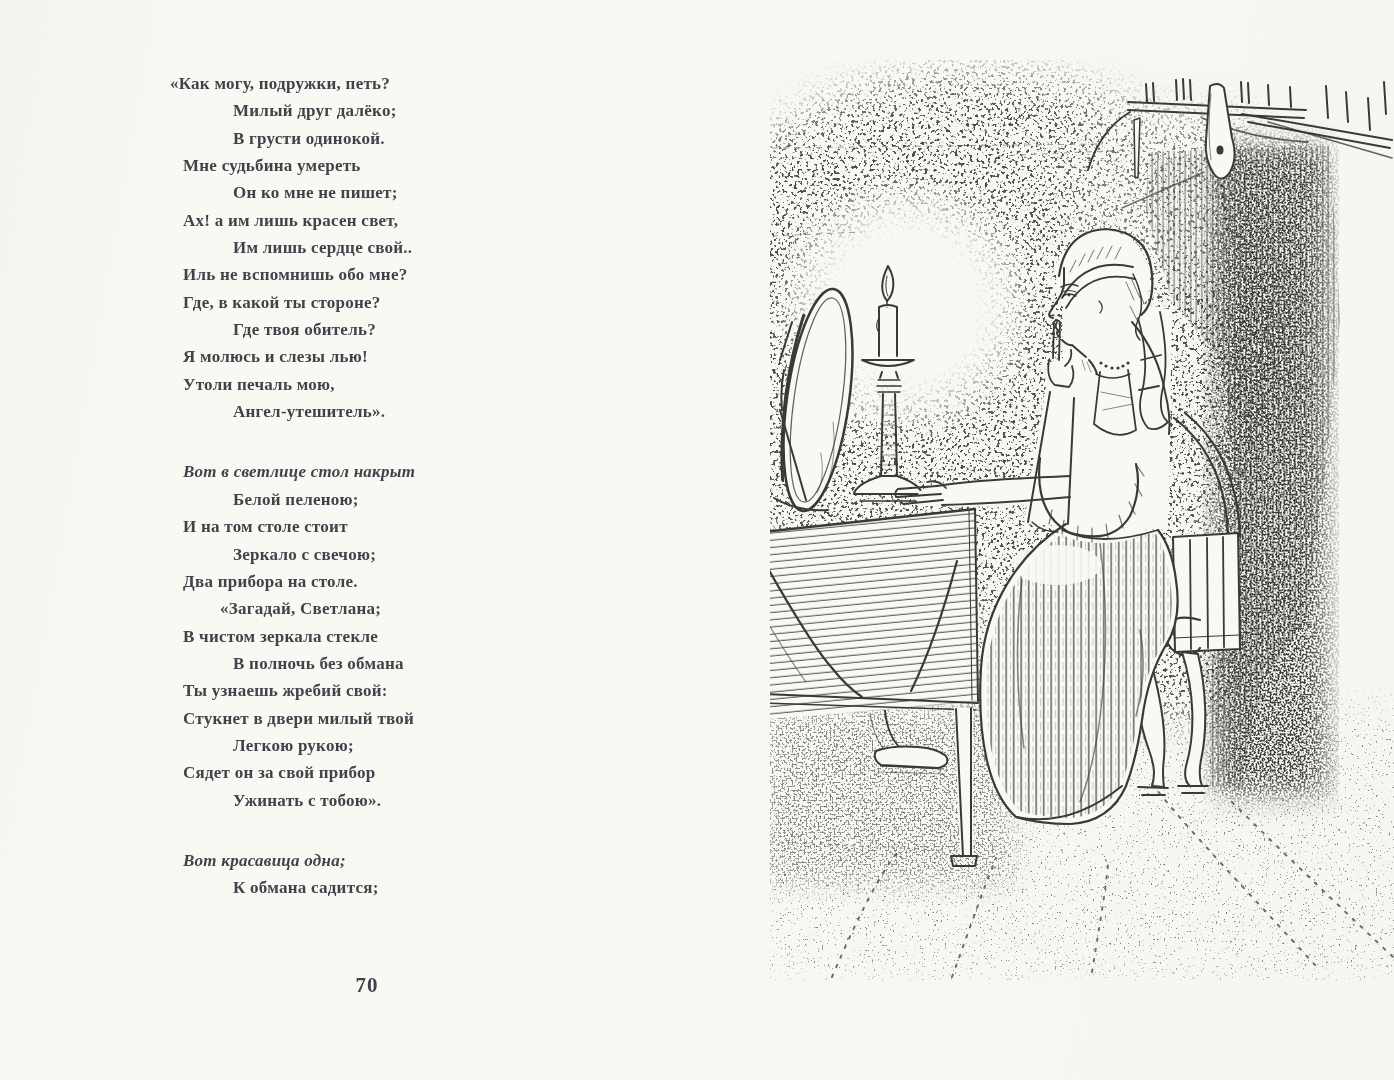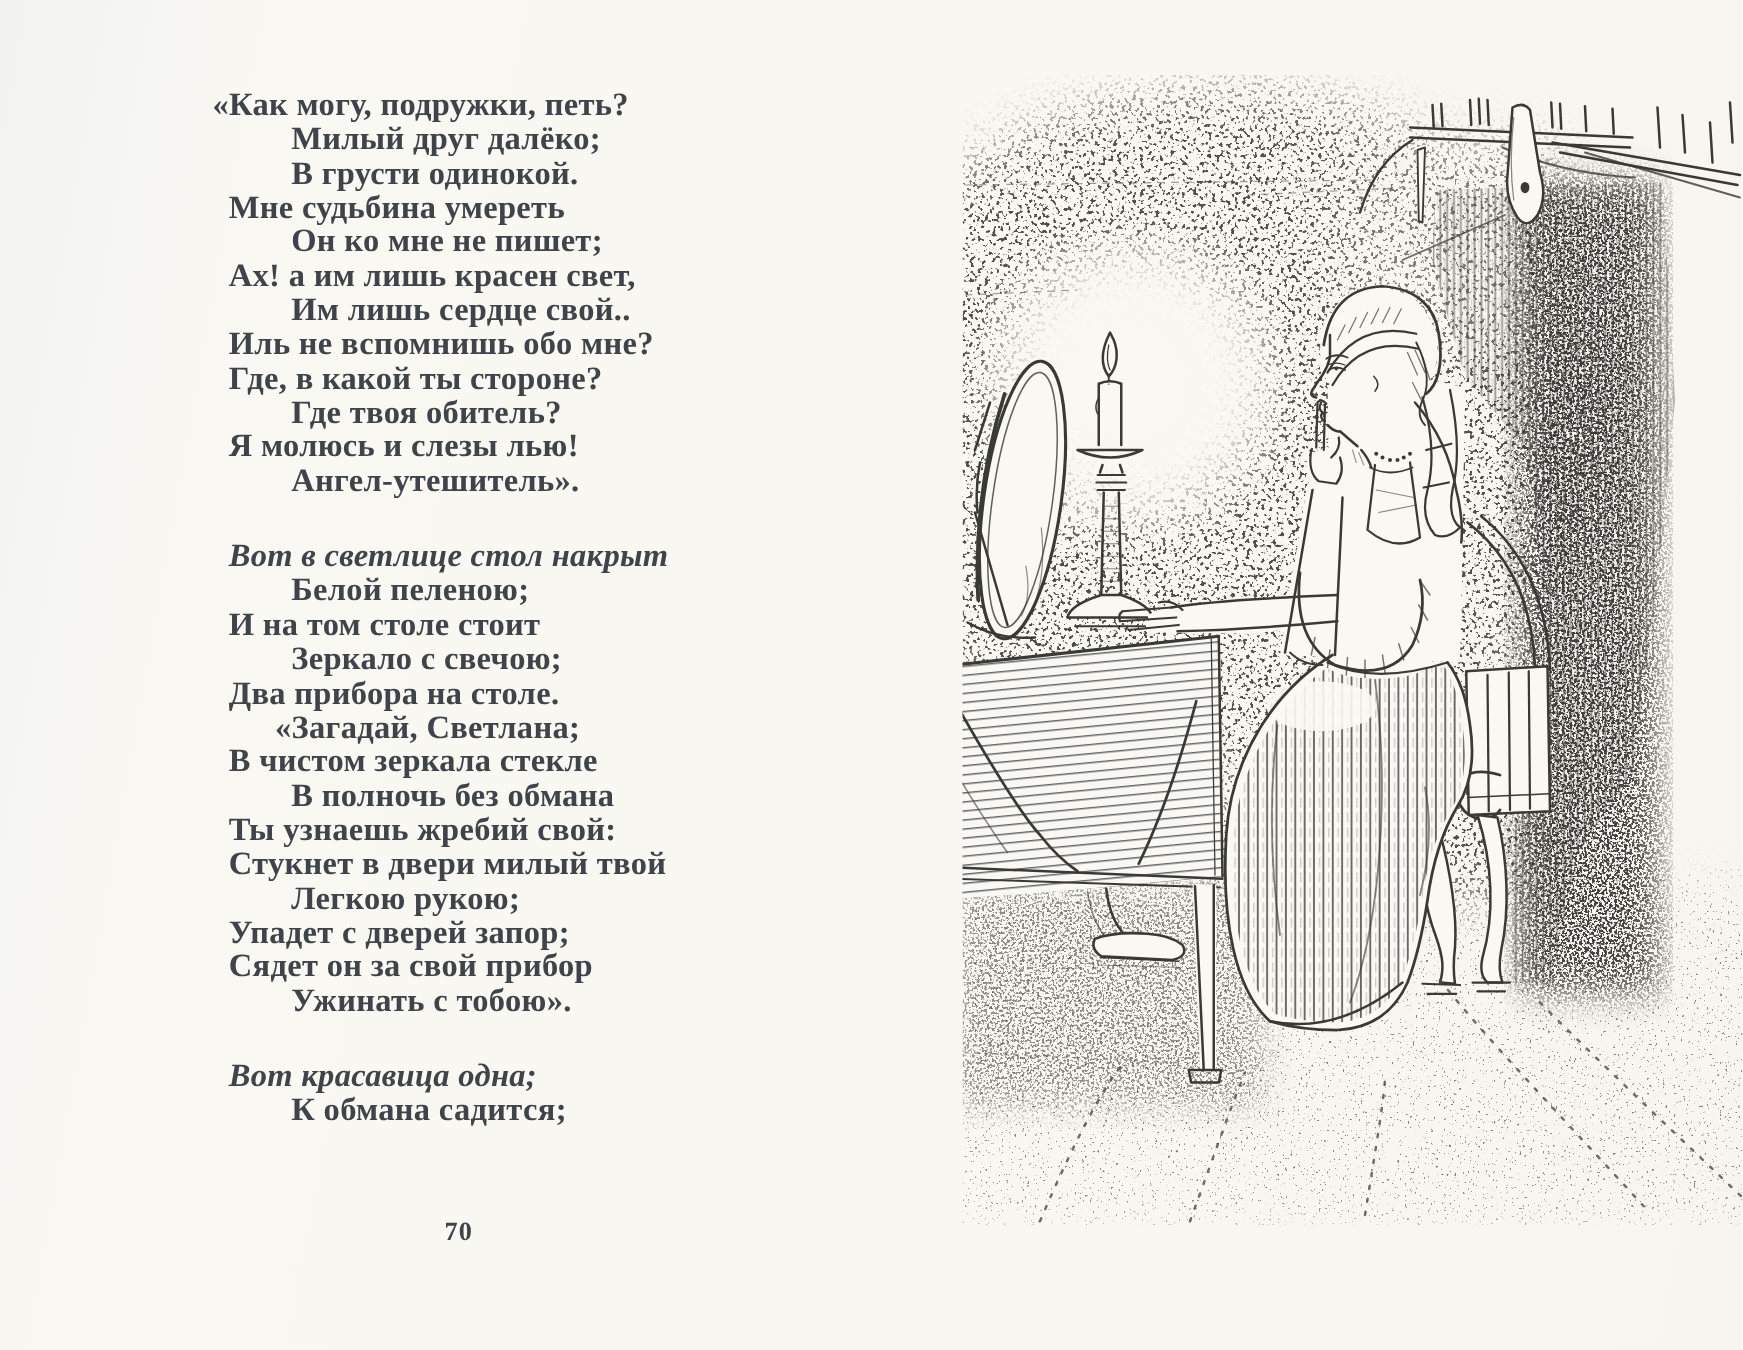--- a/index.html
+++ b/index.html
@@ -6,21 +6,21 @@
   .spread{
     position:relative;width:1394px;height:1080px;overflow:hidden;
     background:linear-gradient(100deg,#f2f3ef 0%,#f9f8f3 14%,#f8f7f1 55%,#f6f5ef 100%);
     font-family:"Liberation Serif","DejaVu Serif",serif;
   }
   .page{position:absolute;top:0;height:100%;}
   .page-left{left:0;width:697px;}
   .page-right{left:697px;width:697px;}
   .poem{
     position:absolute;left:183px;top:70px;
-    color:#3f444a;font-size:26px;line-height:27.35px;
+    color:#3f444a;font-size:17px;line-height:27.35px;
     font-weight:600;letter-spacing:.25px;white-space:nowrap;
   }
   .poem .line{display:block;}
   .poem .ind{margin-left:50px;}
   .poem .gap{margin-top:33px;font-style:italic;}
   .poem .hang{text-indent:-13px;}
   .pageno{
     position:absolute;left:183px;top:973px;width:368px;text-align:center;
     color:#3f444a;font-size:21px;font-weight:600;letter-spacing:1px;
   }
@@ -38,33 +38,33 @@
         <div class="line ind">Милый друг далёко;</div>
         <div class="line ind">В грусти одинокой.</div>
         <div class="line">Мне судьбина умереть</div>
         <div class="line ind">Он ко мне не пишет;</div>
         <div class="line">Ах! а им лишь красен свет,</div>
         <div class="line ind">Им лишь сердце свой..</div>
         <div class="line">Иль не вспомнишь обо мне?</div>
         <div class="line">Где, в какой ты стороне?</div>
         <div class="line ind">Где твоя обитель?</div>
         <div class="line">Я молюсь и слезы лью!</div>
+        <div class="line">Утоли печаль мою,</div>
         <div class="line ind">Ангел-утешитель».</div>
         <div class="line gap">Вот в светлице стол накрыт</div>
         <div class="line ind">Белой пеленою;</div>
         <div class="line">И на том столе стоит</div>
         <div class="line ind">Зеркало с свечою;</div>
         <div class="line">Два прибора на столе.</div>
         <div class="line ind hang">«Загадай, Светлана;</div>
         <div class="line">В чистом зеркала стекле</div>
         <div class="line ind">В полночь без обмана</div>
         <div class="line">Ты узнаешь жребий свой:</div>
         <div class="line">Стукнет в двери милый твой</div>
         <div class="line ind">Легкою рукою;</div>
-        <div class="line">Упадет с дверей запор;</div>
         <div class="line">Сядет он за свой прибор</div>
         <div class="line ind">Ужинать с тобою».</div>
         <div class="line gap">Вот красавица одна;</div>
         <div class="line ind">К обмана садится;</div>
       </div>
     <div class="pageno">70</div>
   </div>
 
   <div class="page page-right">
     <svg class="illustration" width="624" height="920" viewBox="0 0 624 920" xmlns="http://www.w3.org/2000/svg">

